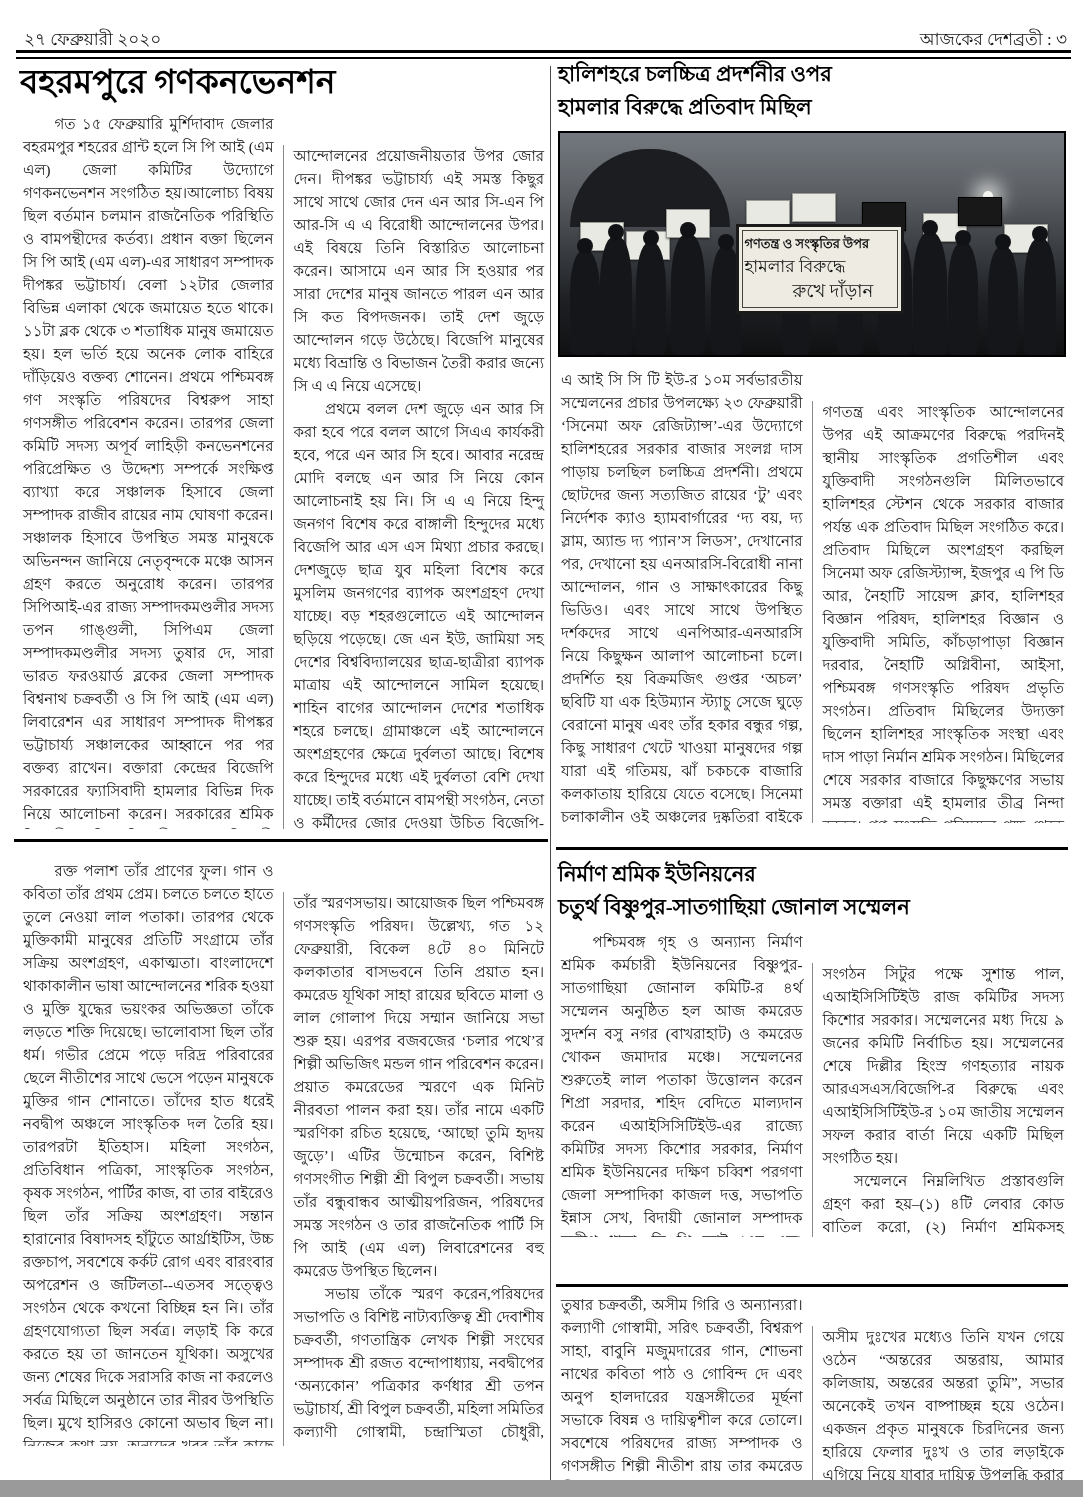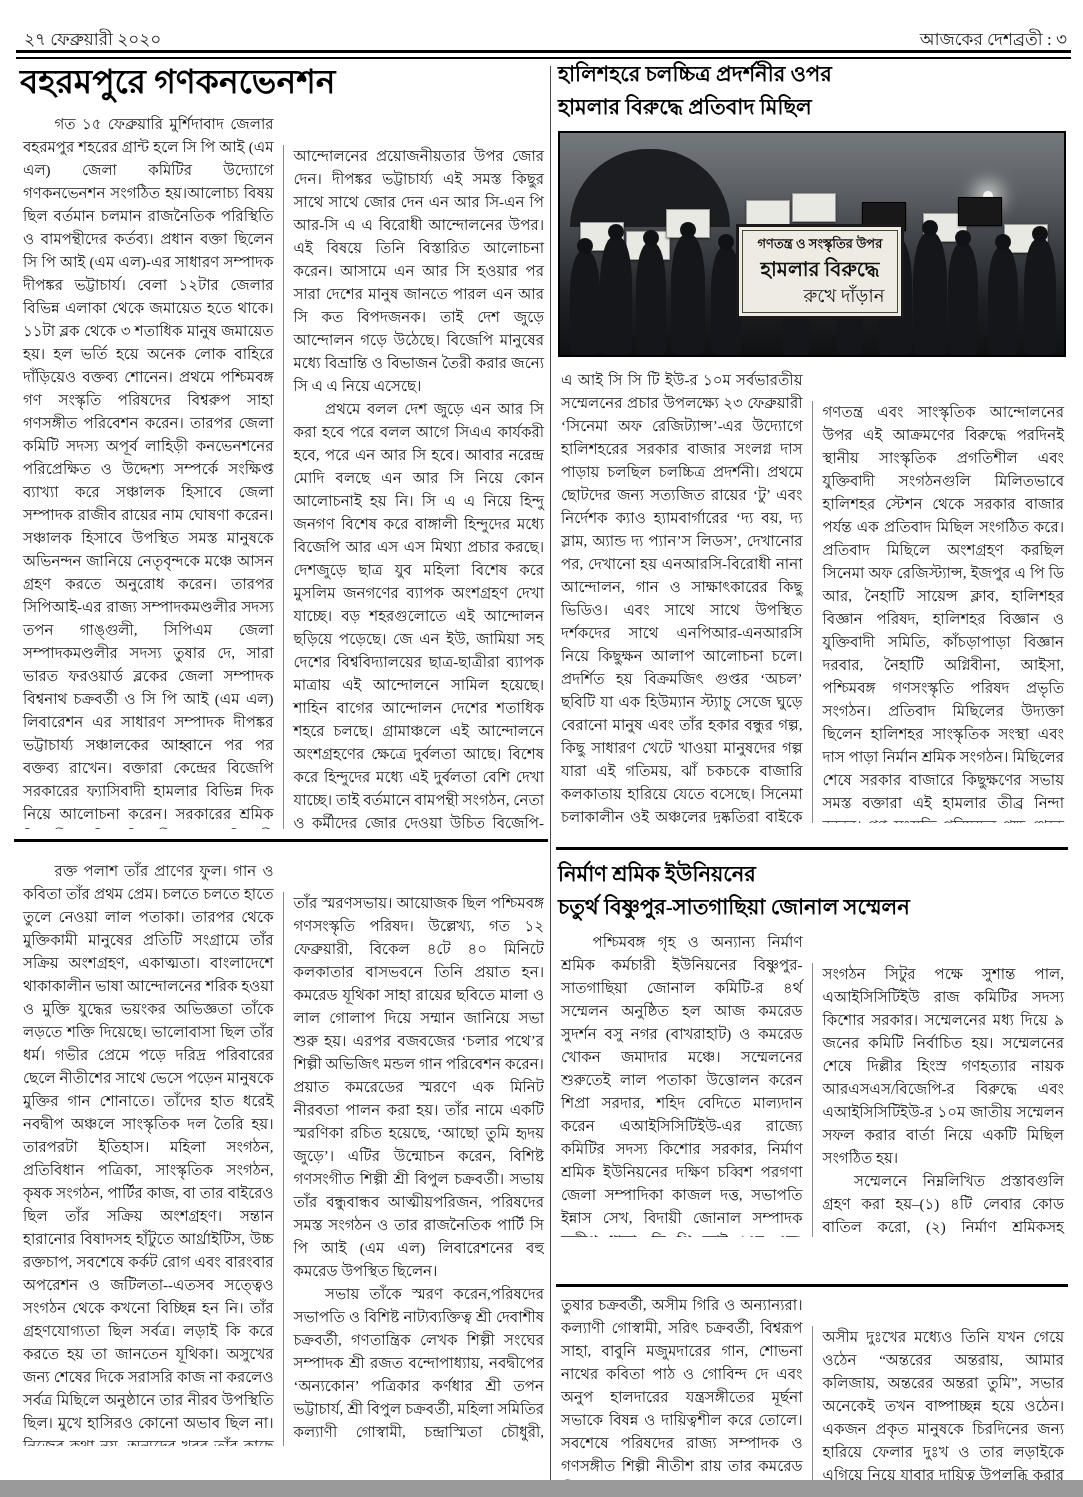--- a/index.html
+++ b/index.html
@@ -74,23 +74,23 @@
   .pl2{left:13%; top:44%;}
   .pl3{left:21%; top:34%;}
   .pl4{left:37%; top:30%;}
   .pl5{left:46%; top:27%;}
   .pl6{left:60%; top:31%;}
   .pl7{left:72%; top:36%;}
   .pl8{left:88%; top:41%;}
   .pl9{left:79%; top:29%;}
   .banner{position:absolute; left:35%; top:41%; width:30%; padding:7px 5px;
     background:#edebe2; border:3px solid #1a1a1a; outline:1px solid #44423c; outline-offset:-7px;
-    text-align:center; color:#121212;}
+    color:#121212;}
   .banner .b1{font-size:13px; font-weight:bold; line-height:1.5;}
-  .banner .b2{font-size:20px; font-weight:bold; line-height:1.5;}
+  .banner .b2{font-size:17px; font-weight:normal; line-height:1.5;}
   .banner .b3{font-size:18px; font-weight:normal; line-height:1.4;padding-left:48px;}
 </style>
 </head>
 <body>
 
 <div class="page">
 
   <div class="topbar">
     <span>২৭ ফেব্রুয়ারী ২০২০</span>
     <span>আজকের দেশব্রতী : ৩</span>

